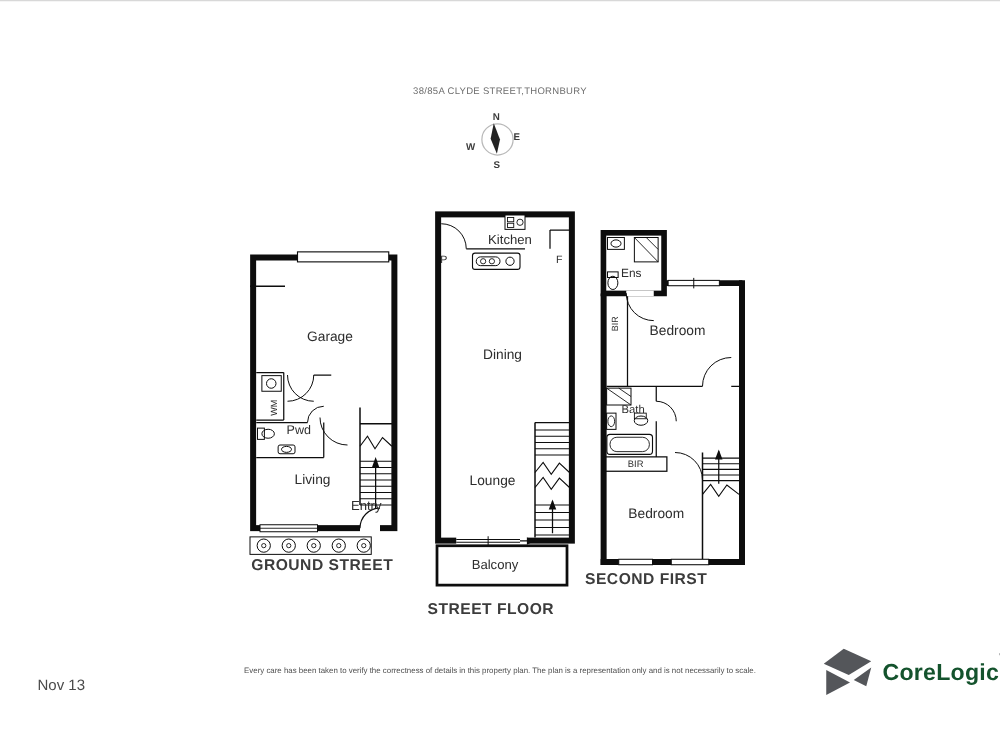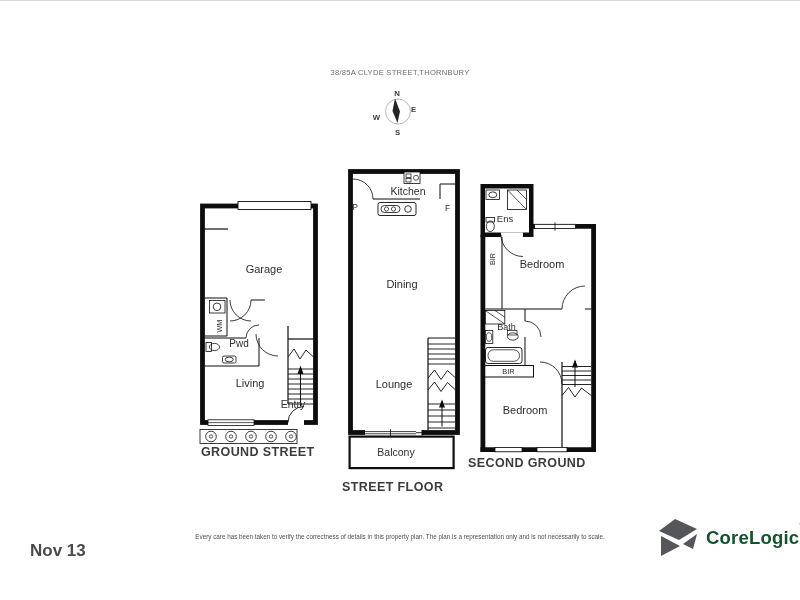--- a/index.html
+++ b/index.html
@@ -2,21 +2,21 @@
 <html><head>
 <meta charset="utf-8">
 <style>
   html,body{margin:0;padding:0;background:#fff;}
   .page{position:relative;width:800px;height:600px;background:#ffffff;overflow:hidden;
         font-family:"Liberation Sans", sans-serif;border-top:1px solid #d8d8d8;box-sizing:border-box;}
   .abs{position:absolute;}
   .title{left:0;top:67px;width:800px;text-align:center;font-size:7.6px;color:#6e6e6e;letter-spacing:.25px;}
   .floor-label{font-size:12.5px;font-weight:600;color:#3c3c3c;letter-spacing:.4px;}
   .disclaimer{left:0;top:532px;width:800px;text-align:center;font-size:6.3px;color:#4f4f4f;}
-  .date{left:18px;top:540px;font-size:17px;font-weight:700;color:#4a4a4a;padding-left:12px;}
+  .date{left:18px;top:540px;font-size:12px;font-weight:400;color:#4a4a4a;padding-left:12px;}
   .brand{left:659px;top:517px;display:flex;align-items:center;gap:7px;}
   .brand-text{font-size:18.5px;font-weight:600;color:#14532d;letter-spacing:.2px;}
   .tm{font-size:8px;color:#54565a;vertical-align:top;position:relative;top:-6px;}
   svg text{font-family:"Liberation Sans", sans-serif;fill:#2d2d2d;}
   text.rm{font-size:11px;}
   text.cmp{font-size:7.8px;font-weight:bold;fill:#3c3c3c;}
 </style>
 </head>
 <body>
 
@@ -228,21 +228,21 @@
         <path d="M 84,203 A 22,22 0 0 0 62,181" stroke-width="0.8"></path>
       </g>
     </g>
     <text style="font-size:9.5px" x="27" y="40.5" text-anchor="middle">Ens</text>
     <text style="font-size:7.2px" transform="translate(16.5,84) rotate(-90)">BIR</text>
     <text class="rm" x="64" y="87" text-anchor="middle">Bedroom</text>
     <text style="font-size:9px" x="28.5" y="149" text-anchor="middle">Bath</text>
     <text style="font-size:7.5px" x="30.5" y="192.8" text-anchor="middle">BIR</text>
     <text class="rm" x="47" y="233" text-anchor="middle">Bedroom</text>
   </svg>
-  <div class="abs floor-label" style="left:468px;top:455px">SECOND GROUND</div>
+  <div class="abs floor-label" style="left:468px;top:455px">SECOND FIRST</div>
 
   <div class="abs disclaimer">Every care has been taken to verify the correctness of details in this property plan. The plan is a representation only and is not necessarily to scale.</div>
 
   <div class="abs brand">
     <svg width="40" height="40" viewBox="0 0 40 40">
       <polygon points="16,1 38,11 20,22 0,13" fill="#54565a"></polygon>
       <polygon points="2,18 21,28 2,38" fill="#54565a"></polygon>
       <polygon points="24,26 38,16 34,31" fill="#54565a"></polygon>
     </svg>
     <span><span class="brand-text">CoreLogic</span><span class="tm">'</span></span>

